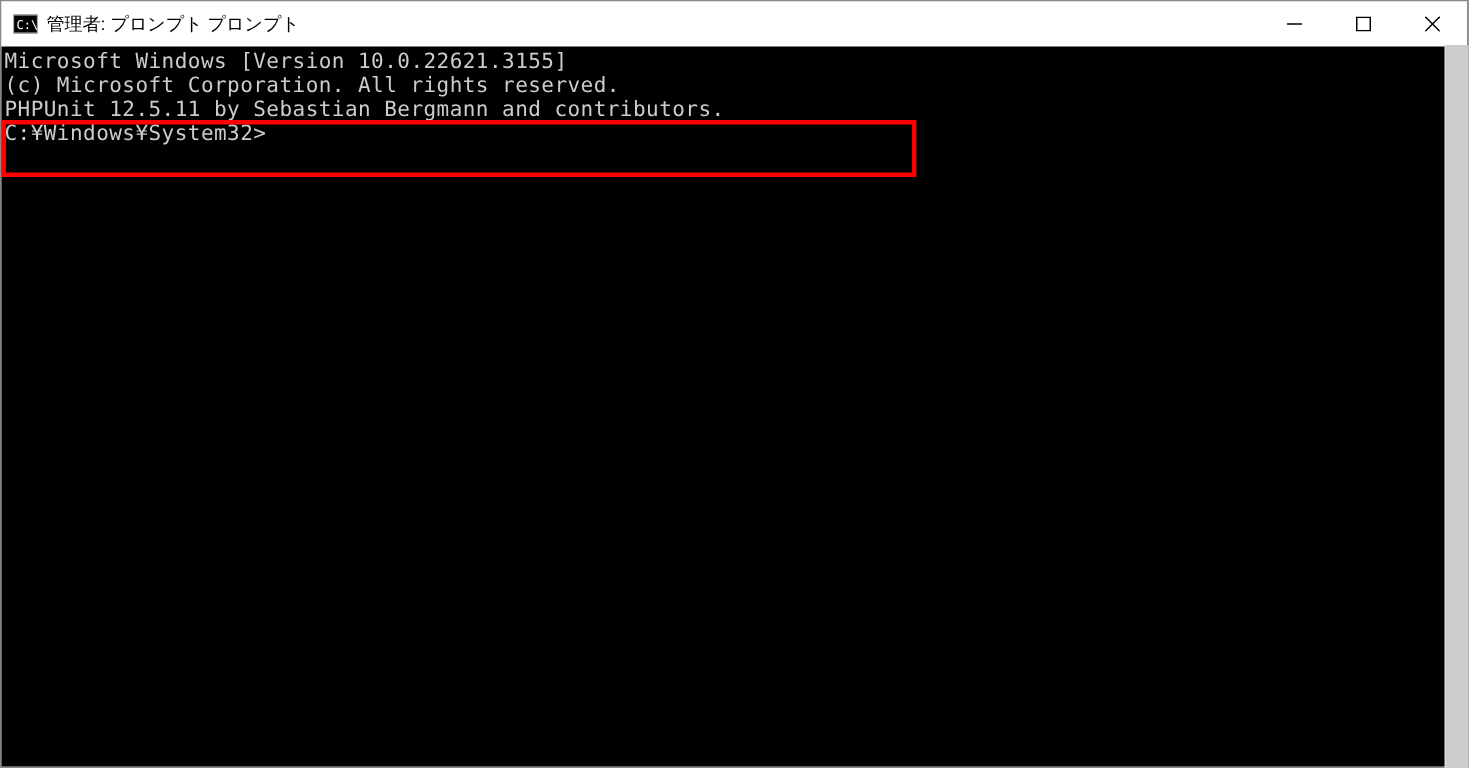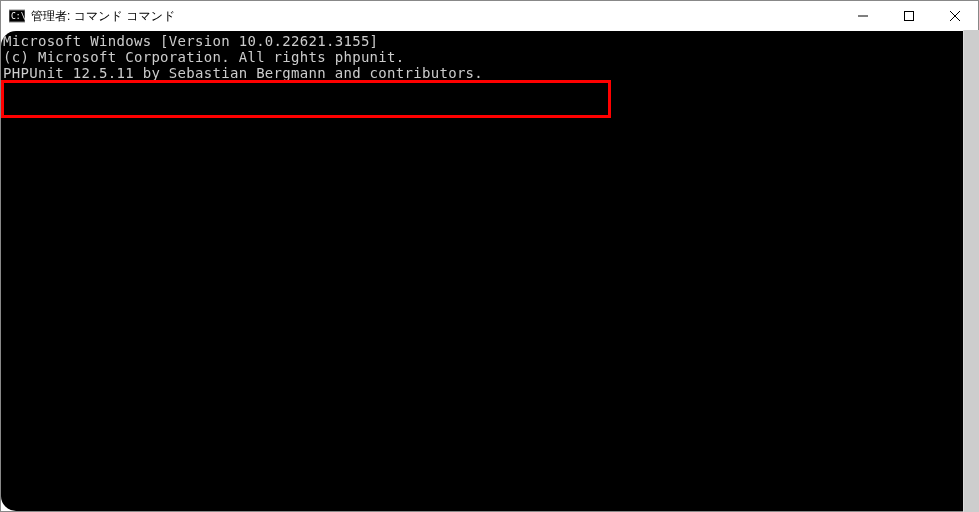--- a/index.html
+++ b/index.html
@@ -71,21 +71,20 @@
       flex: 1;
       background: #000000;
       color: #cccccc;
       font-family: "MS Gothic", "Consolas", monospace;
       font-size: 14px;
       line-height: 16px;
       padding: 2px 2px;
       position: relative;
       letter-spacing: 0.3px;
       overflow: hidden;
-      border-radius: 15px;
     }
     .terminal-line {
       white-space: pre;
     }
     .highlight-box {
       position: absolute;
       border: 3px solid #ff0000;
       pointer-events: none;
     }
     .scrollbar {
@@ -108,21 +107,21 @@
 
 <div class="window">
   <div class="titlebar">
     <div class="titlebar-left">
       <span class="titlebar-icon">
         <svg viewBox="0 0 16 16">
           <rect x="0" y="2" width="16" height="12" fill="#000" stroke="#888" stroke-width="1"></rect>
           <text x="2" y="11" font-size="8" fill="#fff" font-family="monospace">C:\</text>
         </svg>
       </span>
-      <span>管理者: コマンド コマンド</span>
+      <span>管理者: プロンプト プロンプト</span>
     </div>
     <div class="titlebar-buttons">
       <button class="titlebar-btn">
         <svg viewBox="0 0 10 10">
             <line x1="0" y1="5" x2="10" y2="5" stroke="currentColor" stroke-width="1"></line>
           </svg>
       </button>
       <button class="titlebar-btn">
         <svg viewBox="0 0 10 10">
             <rect x="0.5" y="0.5" width="9" height="9" fill="none" stroke="currentColor" stroke-width="1"></rect>
@@ -131,23 +130,24 @@
       <button class="titlebar-btn close">
         <svg viewBox="0 0 10 10">
             <line x1="0" y1="0" x2="10" y2="10" stroke="currentColor" stroke-width="1"></line>
             <line x1="10" y1="0" x2="0" y2="10" stroke="currentColor" stroke-width="1"></line>
           </svg>
       </button>
     </div>
   </div>
   <div class="terminal">
     <div class="terminal-line">Microsoft Windows [Version 10.0.22621.3155]</div>
-    <div class="terminal-line">(c) Microsoft Corporation. All rights phpunit.</div>
+    <div class="terminal-line">(c) Microsoft Corporation. All rights reserved.</div>
     <div class="terminal-line"></div>
     <div class="terminal-line">PHPUnit 12.5.11 by Sebastian Bergmann and contributors.</div>
     <div class="terminal-line"></div>
     <div class="terminal-line"></div>
+    <div class="terminal-line">C:¥Windows¥System32&gt;</div>
     <div class="highlight-box" style="top: 49px; left: 0px; width: 610px; height: 38px;"></div>
   </div>
   <div class="scrollbar">
     <div class="scrollbar-thumb"></div>
   </div>
 </div>
 
 </body></html>

